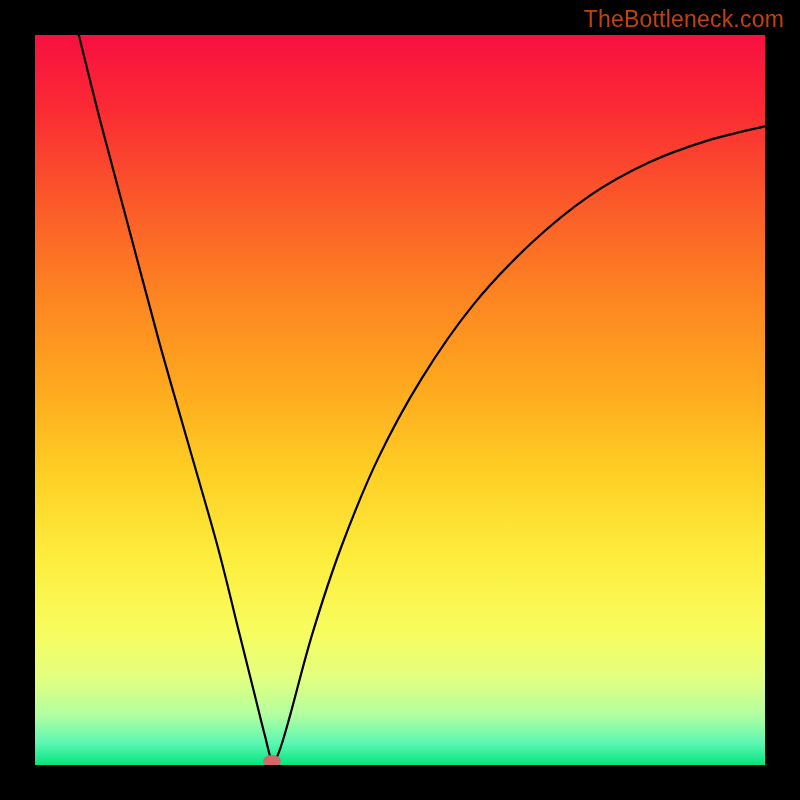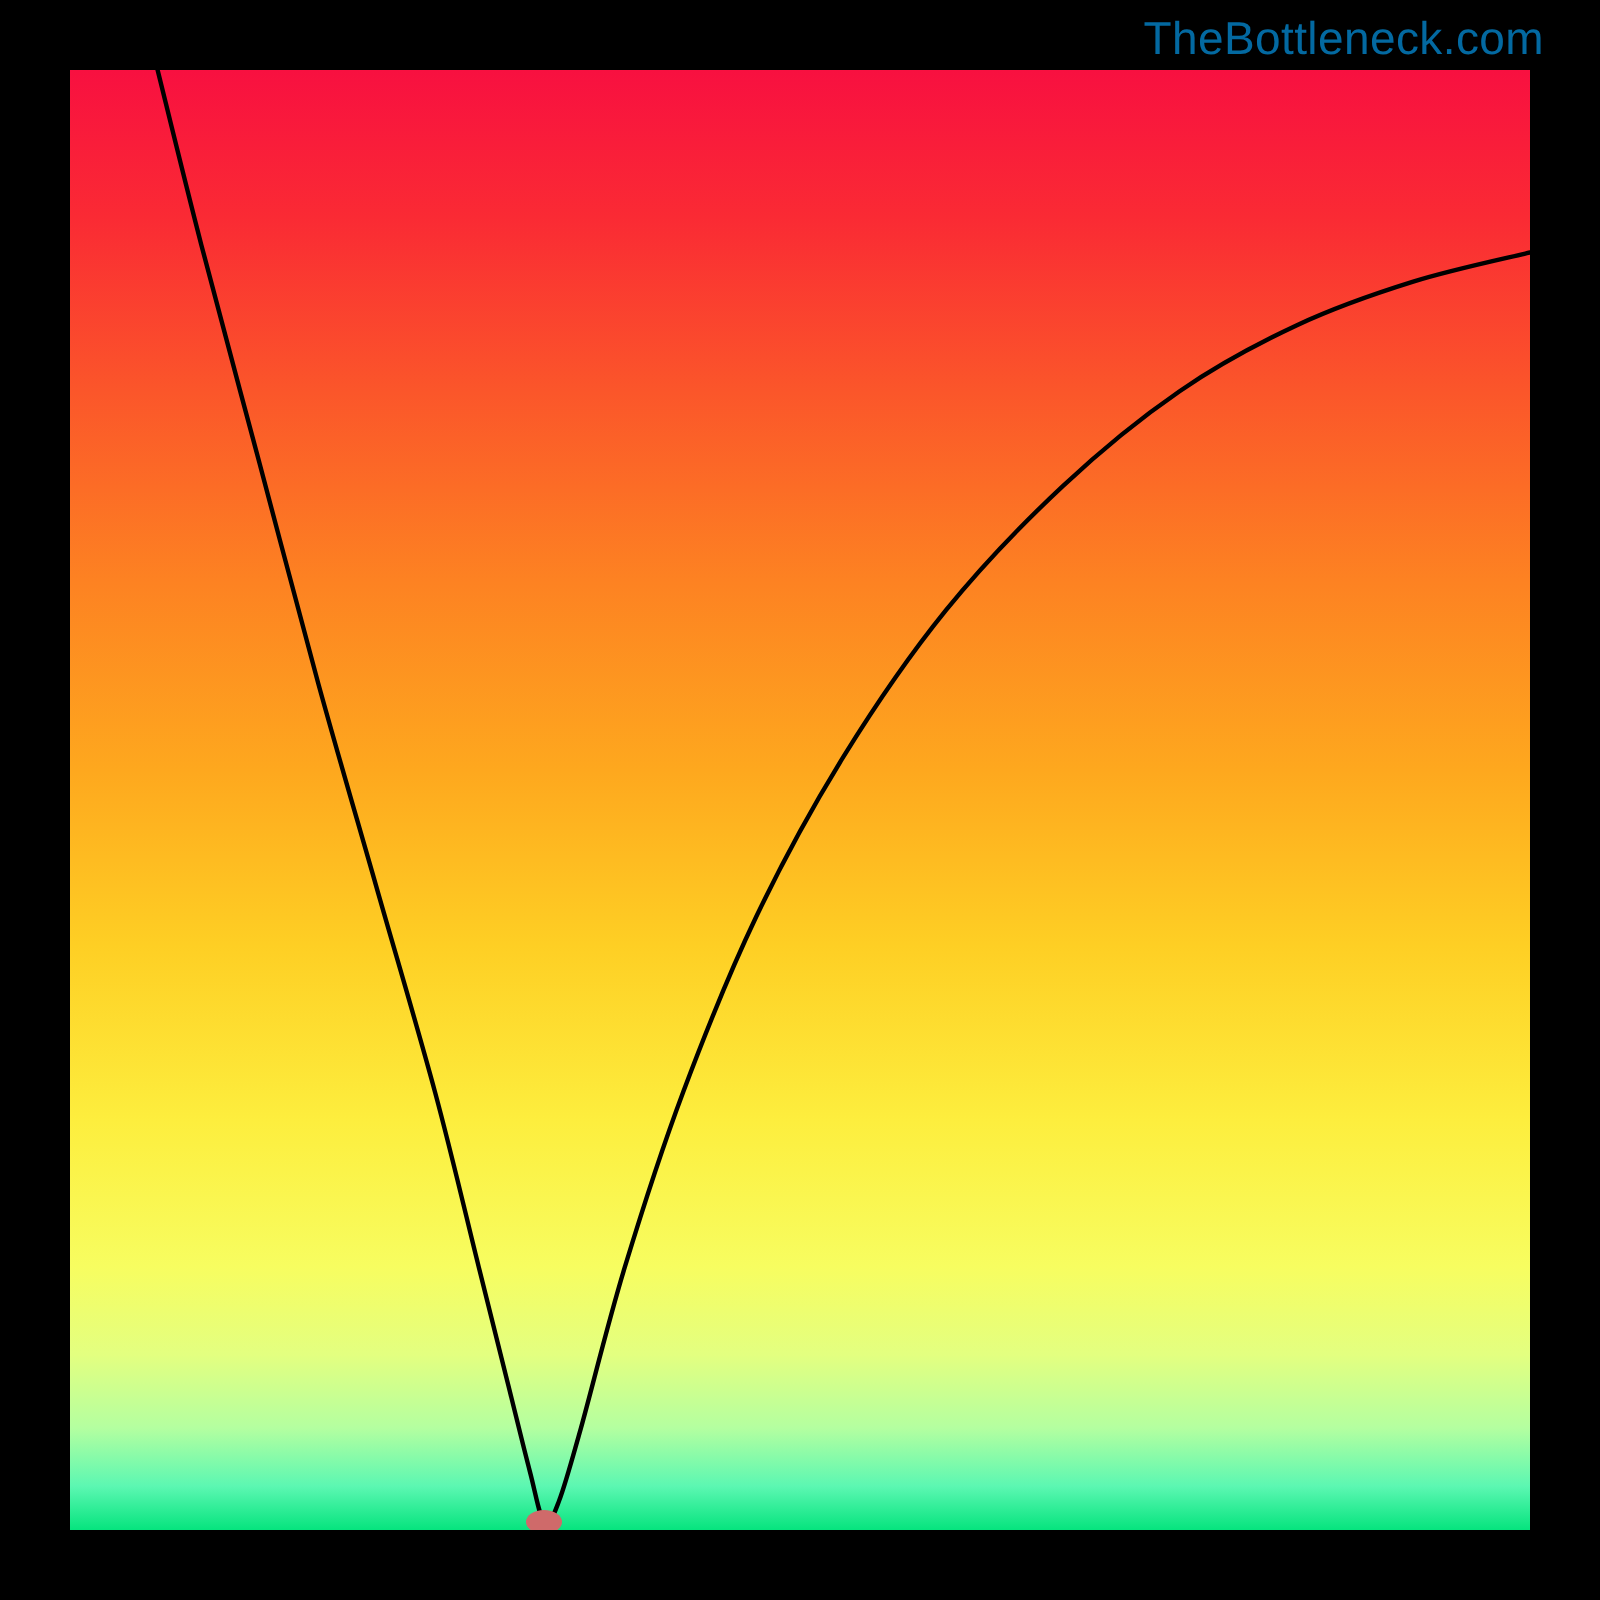--- a/index.html
+++ b/index.html
@@ -13,22 +13,22 @@
   }
   .frame {
     position: relative;
     width: 800px;
     height: 800px;
     background: #000;
   }
   .watermark {
     position: absolute;
     top: 6px;
-    right: 28px;
-    color: #0369a1;
+    right: 16px;
+    color: #c2410c;
     font-size: 23px;
     letter-spacing: 0.2px;
     font-weight: 500;
   }
   .plot {
     position: absolute;
     left: 35px;
     top: 35px;
     width: 730px;
     height: 730px;

